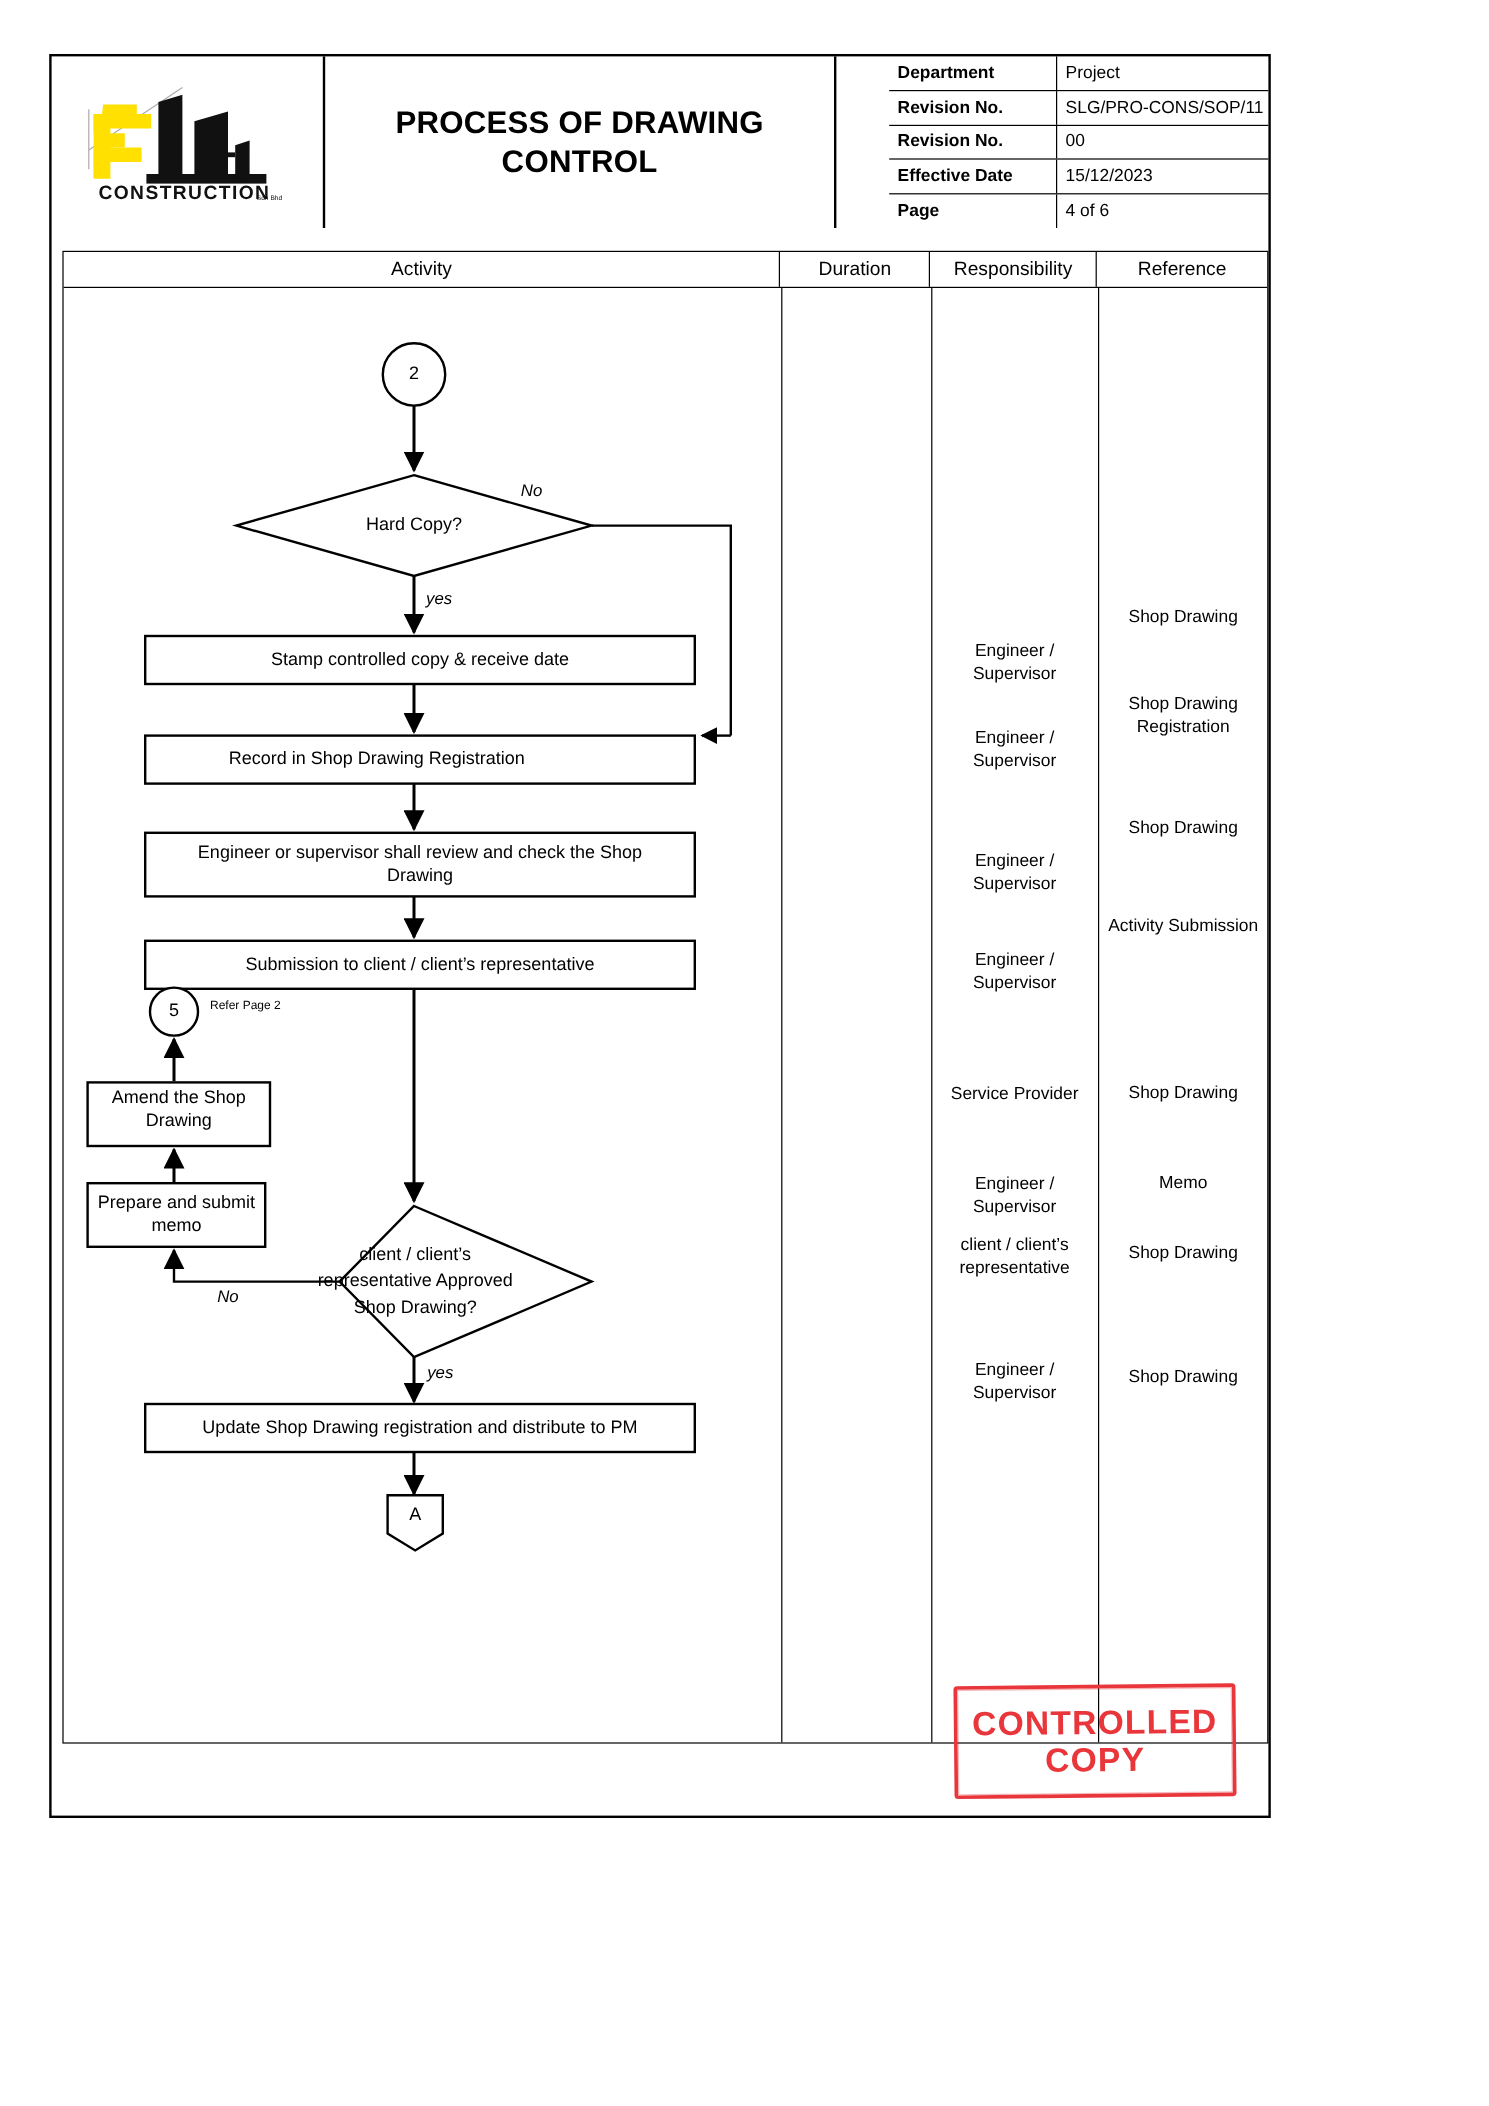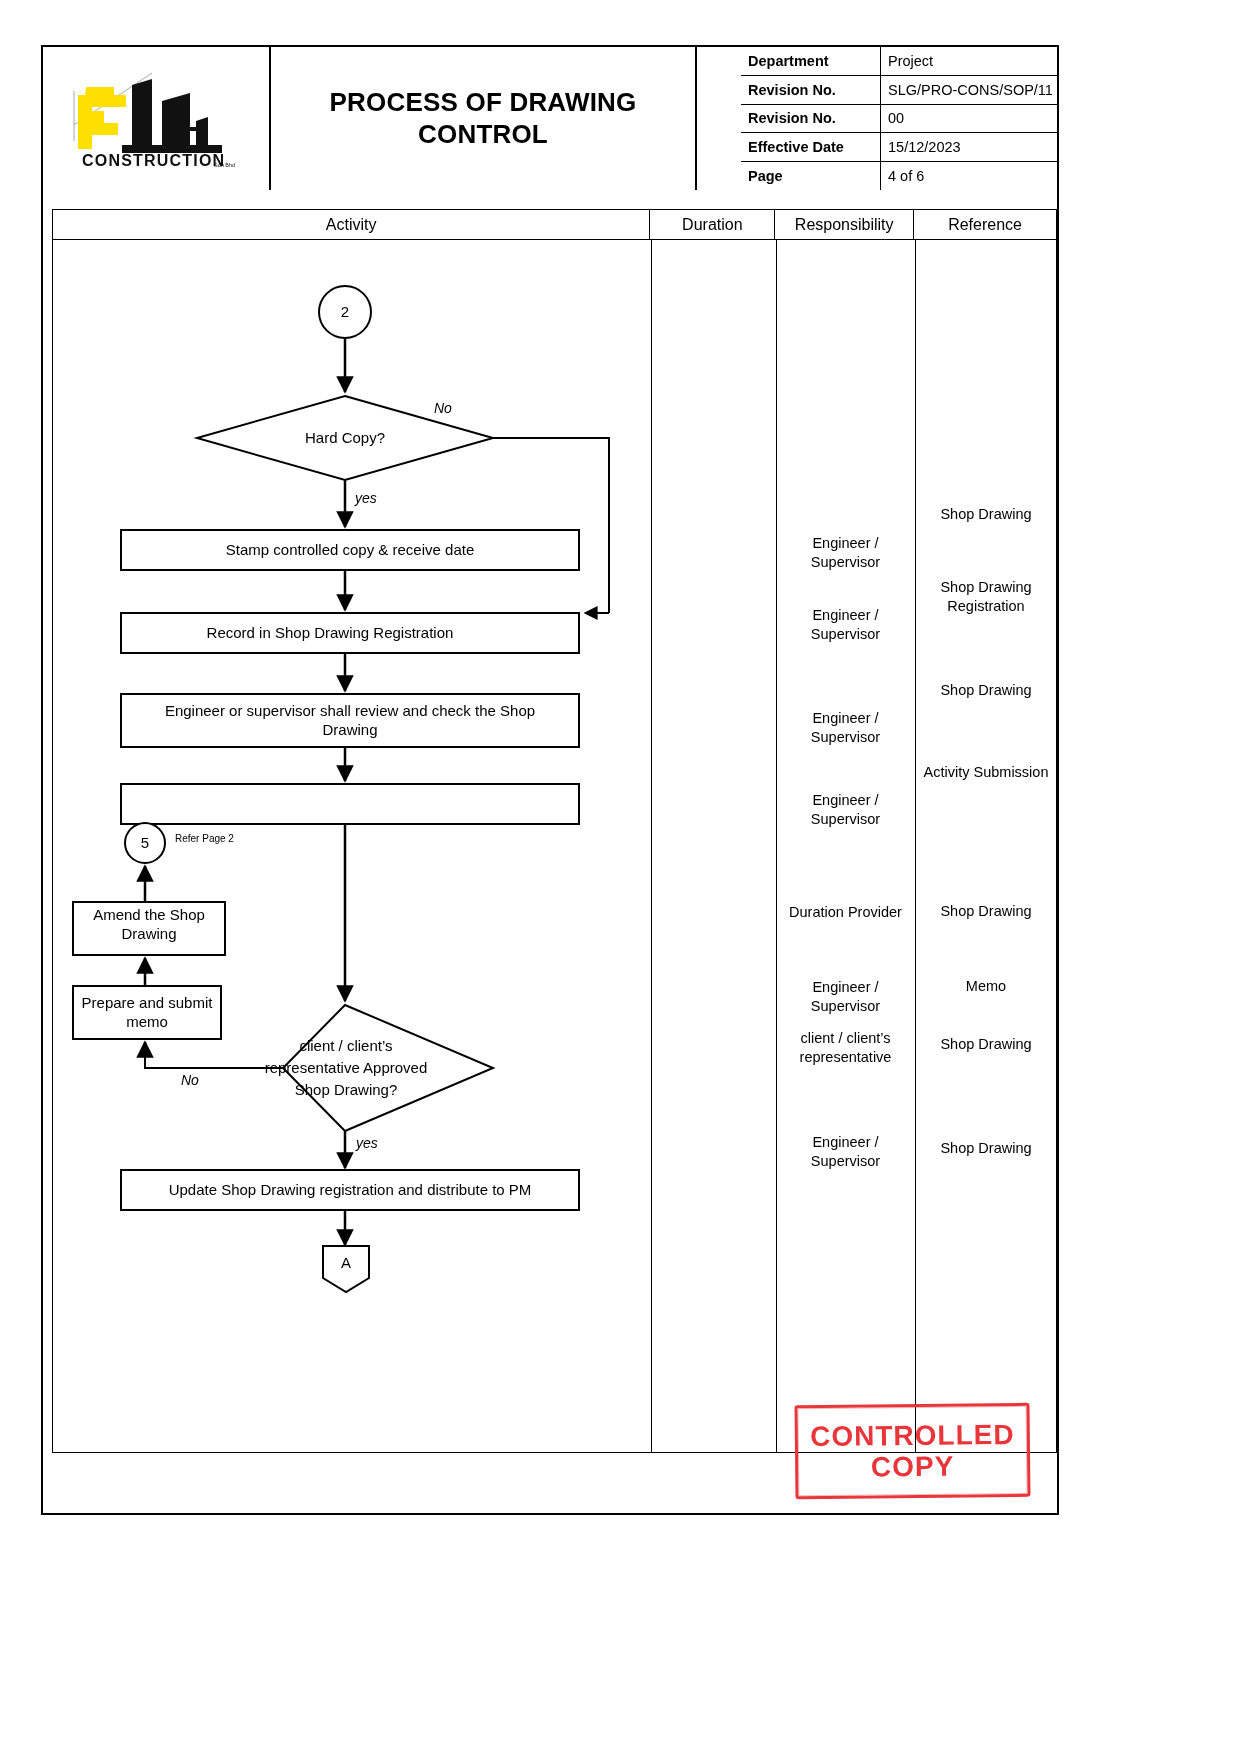--- a/index.html
+++ b/index.html
@@ -276,24 +276,25 @@
 
       <polygon points="270,1006 316,1006 316,1038 293,1052 270,1038" fill="#fff" stroke="#000" stroke-width="2"></polygon>
     </svg>
 
     <div class="node-text" style="left:266px; top:56px; width:52px; height:32px; font-size:15px;">2</div>
 
     <div class="node-text" style="left:222px; top:186px; width:140px; height:24px;">Hard Copy?</div>
 
     <div class="node-text" style="left:68px; top:290px; width:458px; height:40px;">Stamp controlled copy &amp; receive date</div>
 
-    <div class="node-text" style="left:72px; top:373px; width:410px; height:40px;">Record in Shop Drawing Registration</div>
+    <div class="node-text" style="left:56px; top:373px; width:410px; height:40px;">Record in Shop Drawing Registration</div>
 
     <div class="node-text" style="left:88px; top:454px; width:418px; height:53px;">Engineer or supervisor shall review and check the Shop Drawing</div>
 
+    <div class="node-text" style="left:68px; top:544px; width:458px; height:40px;">Submission to client / client’s representative</div>
 
     <div class="node-text" style="left:72px; top:589px; width:40px; height:28px;">5</div>
 
     <div class="node-text" style="left:20px; top:662px; width:152px; height:46px;">Amend the Shop Drawing</div>
 
     <div class="node-text" style="left:20px; top:746px; width:148px; height:53px;">Prepare and submit memo</div>
 
     <div class="node-text" style="left:210px; top:786px; width:166px; height:84px; line-height:1.45;">client / client’s representative Approved Shop Drawing?</div>
 
     <div class="node-text" style="left:68px; top:930px; width:458px; height:40px;">Update Shop Drawing registration and distribute to PM</div>
@@ -305,21 +306,21 @@
     <div class="flow-label" style="left:128px; top:832px;">No</div>
     <div class="flow-label" style="left:303px; top:895px;">yes</div>
 
     <div class="flow-note" style="left:122px; top:593px;">Refer Page 2</div>
   </div>
 
   <div class="cell-text" style="left:723px; top:324px; width:139px;">Engineer / Supervisor</div>
   <div class="cell-text" style="left:723px; top:396px; width:139px;">Engineer / Supervisor</div>
   <div class="cell-text" style="left:723px; top:499px; width:139px;">Engineer / Supervisor</div>
   <div class="cell-text" style="left:723px; top:581px; width:139px;">Engineer / Supervisor</div>
-  <div class="cell-text" style="left:723px; top:693px; width:139px;">Duration Provider</div>
+  <div class="cell-text" style="left:723px; top:693px; width:139px;">Service Provider</div>
   <div class="cell-text" style="left:723px; top:768px; width:139px;">Engineer / Supervisor</div>
   <div class="cell-text" style="left:719px; top:819px; width:147px;">client / client’s representative</div>
   <div class="cell-text" style="left:723px; top:923px; width:139px;">Engineer / Supervisor</div>
 
   <div class="cell-text" style="left:862px; top:295px; width:142px;">Shop Drawing</div>
   <div class="cell-text" style="left:862px; top:368px; width:142px;">Shop Drawing Registration</div>
   <div class="cell-text" style="left:862px; top:471px; width:142px;">Shop Drawing</div>
   <div class="cell-text" style="left:862px; top:553px; width:142px;">Activity Submission</div>
   <div class="cell-text" style="left:862px; top:692px; width:142px;">Shop Drawing</div>
   <div class="cell-text" style="left:862px; top:767px; width:142px;">Memo</div>

